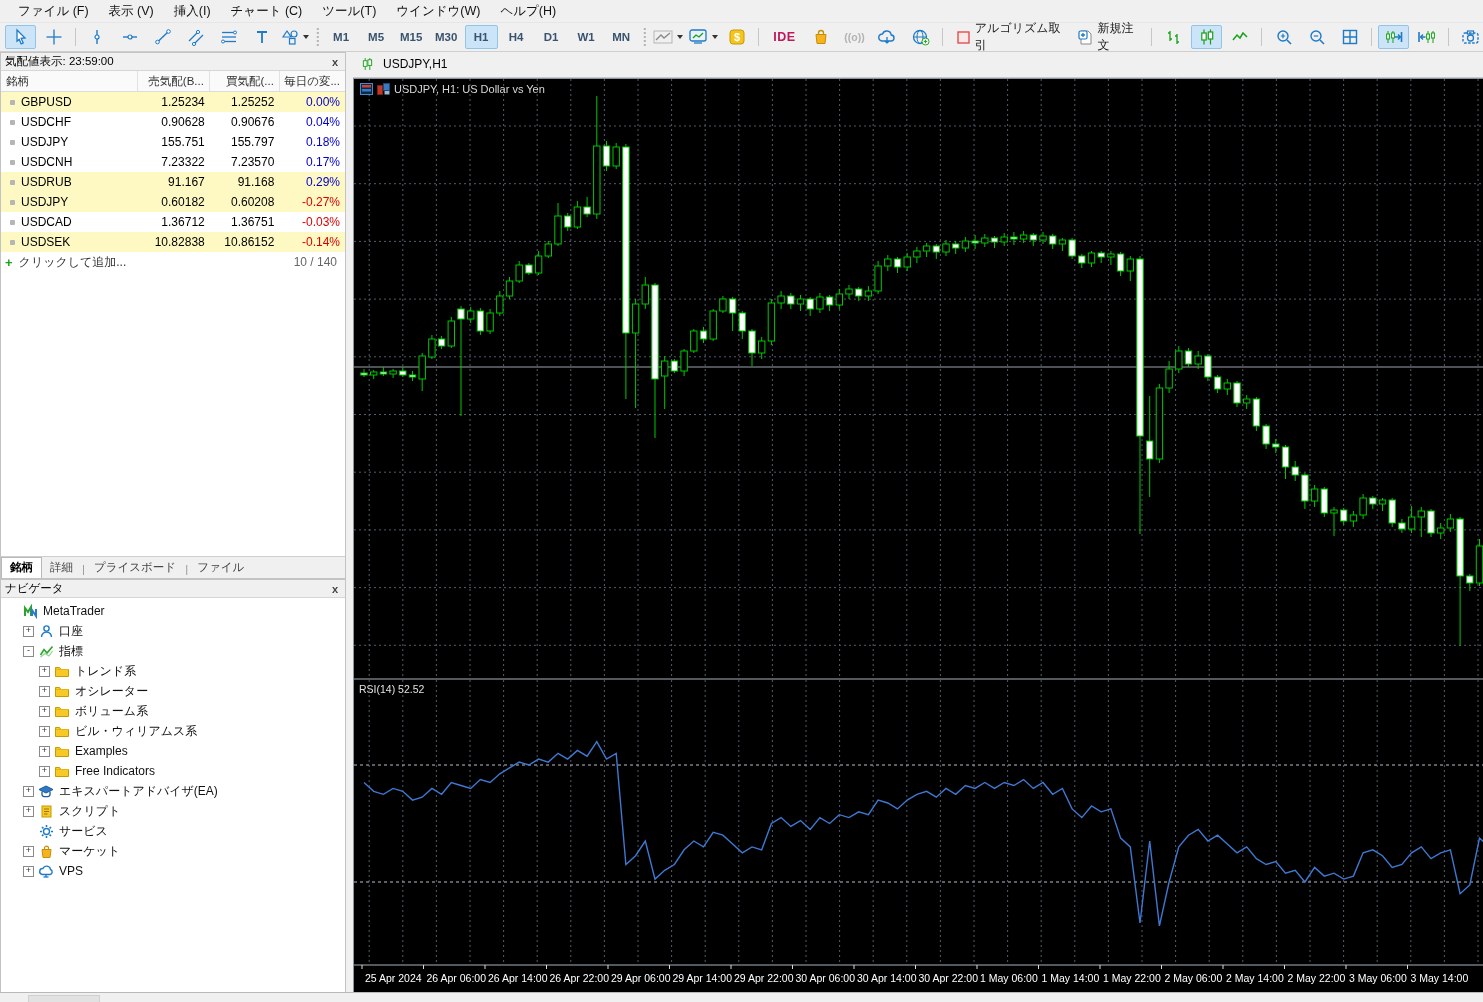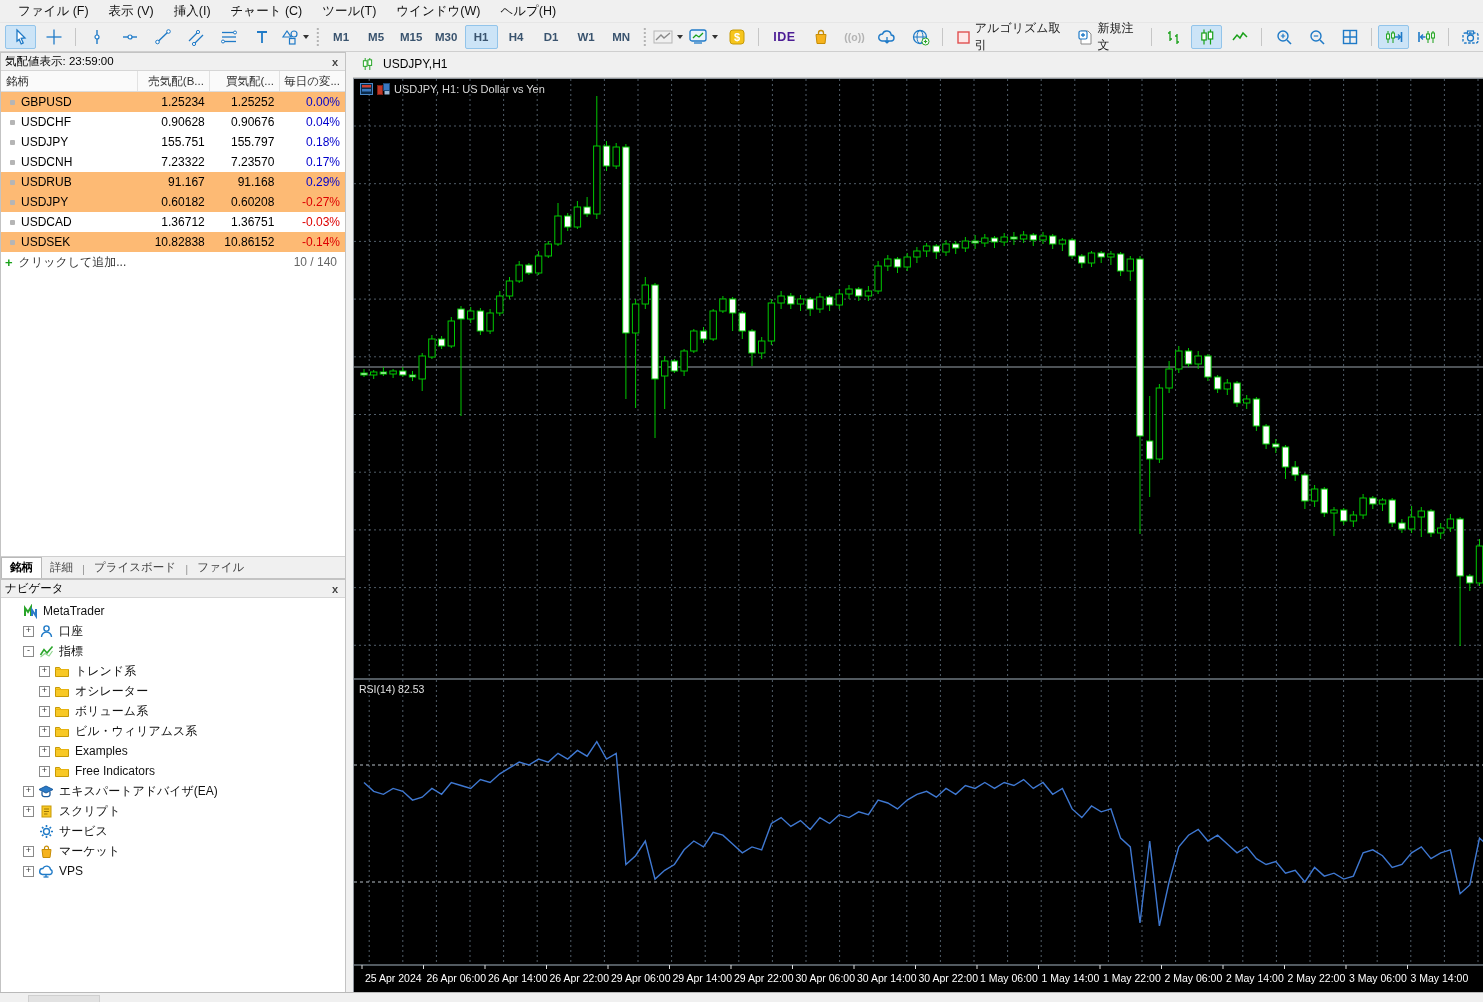--- a/index.html
+++ b/index.html
@@ -18,36 +18,36 @@
         border:1px solid transparent;border-radius:2px;margin:0 1px;padding:0 2px}
   .tbtn.selected{background:#cce4f7;border-color:#92c4ea}
   .tbtn.labeled{padding:0 6px;gap:4px;font-size:12px;color:#1a1a1a}
   .tsep{width:1px;height:18px;background:#c6c6c6;margin:0 5px}
   .thandle{width:4px;height:20px;margin:0 4px;
            background-image:radial-gradient(#b3b3b3 0.9px, transparent 1px);
            background-size:4px 4px;background-position:center}
   .tf{color:#39536e;font-weight:bold;font-size:11.5px;min-width:27px}
   .dd{width:0;height:0;border-left:3.5px solid transparent;border-right:3.5px solid transparent;
       border-top:4px solid #333;margin-left:4px}
-  .ide-txt{color:#4c1d95;font-weight:bold;font-size:12.5px;letter-spacing:.5px}
+  .ide-txt{color:#be185d;font-weight:bold;font-size:12.5px;letter-spacing:.5px}
   .sig-txt{color:#b3b3b3;font-weight:bold;font-size:10.5px}
   
   #left{position:absolute;left:0;top:52px;width:344px;bottom:9px}
   .panel{position:absolute;left:0;width:100%;background:#fff;border:1px solid #c3c3c3}
   .ptitle{height:17px;background:#f0f0f0;border-bottom:1px solid #d6d6d6;font-size:11.5px;
           display:flex;align-items:center;padding:0 4px;color:#000}
   .ptitle .grow{flex:1}
   .pclose{font-size:11px;color:#444;font-weight:bold;padding:0 3px;cursor:default}
   #mw-panel{top:0;height:525px}
   #mw-head{display:flex;height:20px;border-bottom:1px solid #dcdcdc;background:#fafafa;
            font-size:11.5px;color:#333;align-items:center}
   .mwc{padding:0 5px;border-right:1px solid #e2e2e2;height:100%;display:flex;align-items:center;overflow:hidden;white-space:nowrap}
   .c-sym{width:128px}.c-bid{width:62px;justify-content:flex-end}.c-ask{width:60px;justify-content:flex-end}.c-chg{width:56px;justify-content:flex-end;border-right:none}
   .mw-row{display:flex;height:20px;font-size:12px;align-items:center}
-  .mw-row.striped{background:#fdba74}
+  .mw-row.striped{background:#fef9c3}
   .dot{width:5px;height:5px;background:#b5b5b5;border-radius:1px;margin:0 6px 0 4px;flex:none}
   .sym{color:#000}
   .num{font-size:12px;color:#000}
   .chg-up{color:#0000cc}.chg-down{color:#dd0000}
   #mw-add{display:flex;align-items:center;height:20px;font-size:12px;color:#333;padding-left:4px}
   #mw-add .plus{color:#1aa21a;font-weight:bold;margin-right:6px;font-size:13px}
   #mw-add .cnt{margin-left:auto;color:#666;padding-right:8px}
   #mw-tabs{position:absolute;left:0;bottom:0;width:100%;height:21px;background:#f0f0f0;
            border-top:1px solid #cfcfcf;display:flex;align-items:flex-end;font-size:11.5px;color:#444}
   .mwtab{padding:2px 8px 3px;margin-top:1px}
@@ -992,19 +992,19 @@
         <rect x="2" y="2" width="9" height="2.5" fill="#d04030"></rect>
         <rect x="2" y="6" width="9" height="2.5" fill="#3a78c0"></rect>
       </svg>
       <svg class="mini-ic" width="13" height="12" viewBox="0 0 13 12">
         <rect x="0.5" y="2.5" width="5" height="9" fill="#c03828" stroke="#802015"></rect>
         <rect x="6.5" y="0.5" width="6" height="7" fill="#3a78c0" stroke="#1a4878"></rect>
         <rect x="7.5" y="8" width="5" height="3.5" fill="#9ab8d8"></rect>
       </svg>
       <span>USDJPY, H1: US Dollar vs Yen</span>
     </div>
-    <div id="rsi-label" style="top: 604px;">RSI(14) 82.53</div>
+    <div id="rsi-label" style="top: 604px;">RSI(14) 52.52</div>
   </div>
 </div>
 
 <div id="bottomstrip">
   <div class="stub"></div>
 </div>
 
 </body></html>

